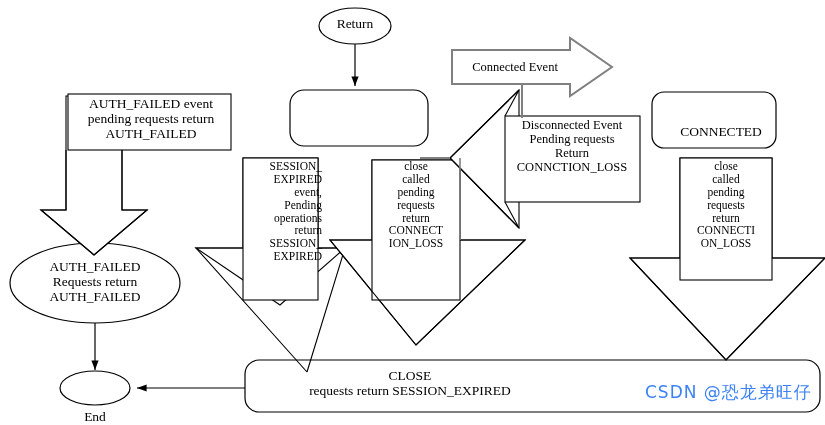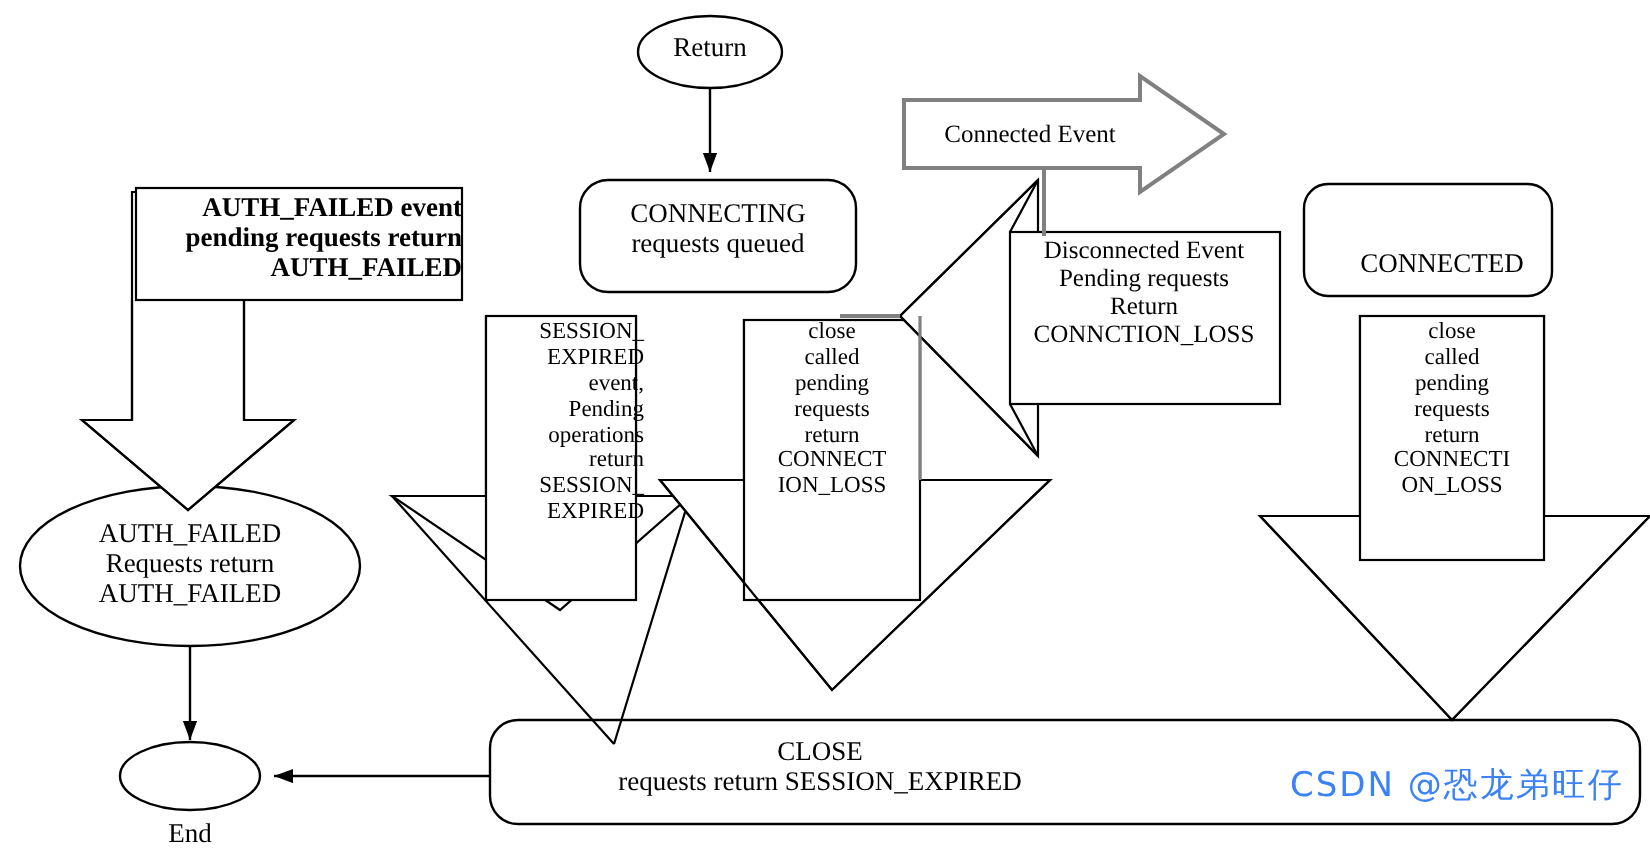--- a/index.html
+++ b/index.html
@@ -94,35 +94,33 @@
     <rect x="505" y="116" width="135" height="86" fill="#ffffff" stroke="#000000" stroke-width="1.1"></rect>
     <path d="M505,116 L519,90 L450,158 L519,228 L505,202" fill="none" stroke="#000000" stroke-width="1.1"></path>
 
     <path d="M522,84 L522,118" fill="none" stroke="#808080" stroke-width="2"></path>
     <path d="M450,158 L420,158" fill="none" stroke="#808080" stroke-width="2"></path>
     <path d="M460,158 L460,240" fill="none" stroke="#808080" stroke-width="1.6"></path>
   </svg>
 
   <div class="lbl t13" style="left:319px; top:16px; width:72px;">Return</div>
 
-  <div class="lbl t13" style="left:290px; top:99px; width:138px;">CONNECTING
-requests queued</div>
 
   <div class="lbl t13" style="left:652px; top:124px; width:138px;">CONNECTED</div>
 
   <div class="lbl t13" style="left:18px; top:259px; width:154px;">AUTH_FAILED
 Requests return
 AUTH_FAILED</div>
 
   <div class="lbl t13" style="left:250px; top:368px; width:320px;">CLOSE
 requests return SESSION_EXPIRED</div>
 
   <div class="lbl t13" style="left:60px; top:379px; width:70px;margin-top:30px;">End</div>
 
-  <div class="lbl t13" style="left:71px; top:96px; width:160px; text-align:right;font-weight:bold;">AUTH_FAILED event
+  <div class="lbl t13" style="left:71px; top:96px; width:160px; text-align:center;">AUTH_FAILED event
 pending requests return
 AUTH_FAILED</div>
 
   <div class="lbl t11" style="left:240px; top:160px; width:82px;text-align:right;">SESSION_
 EXPIRED
 event,
 Pending
 operations
 return
 SESSION_

